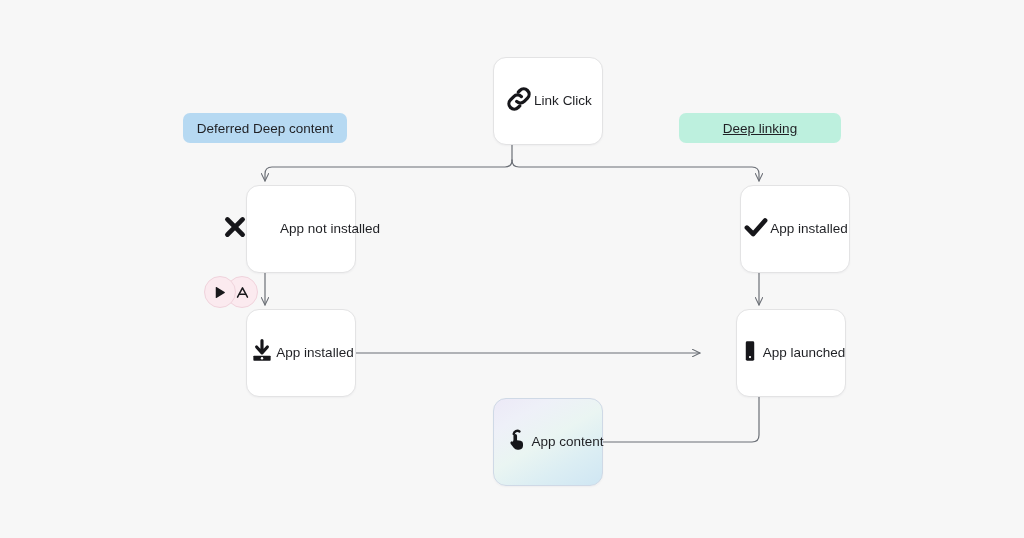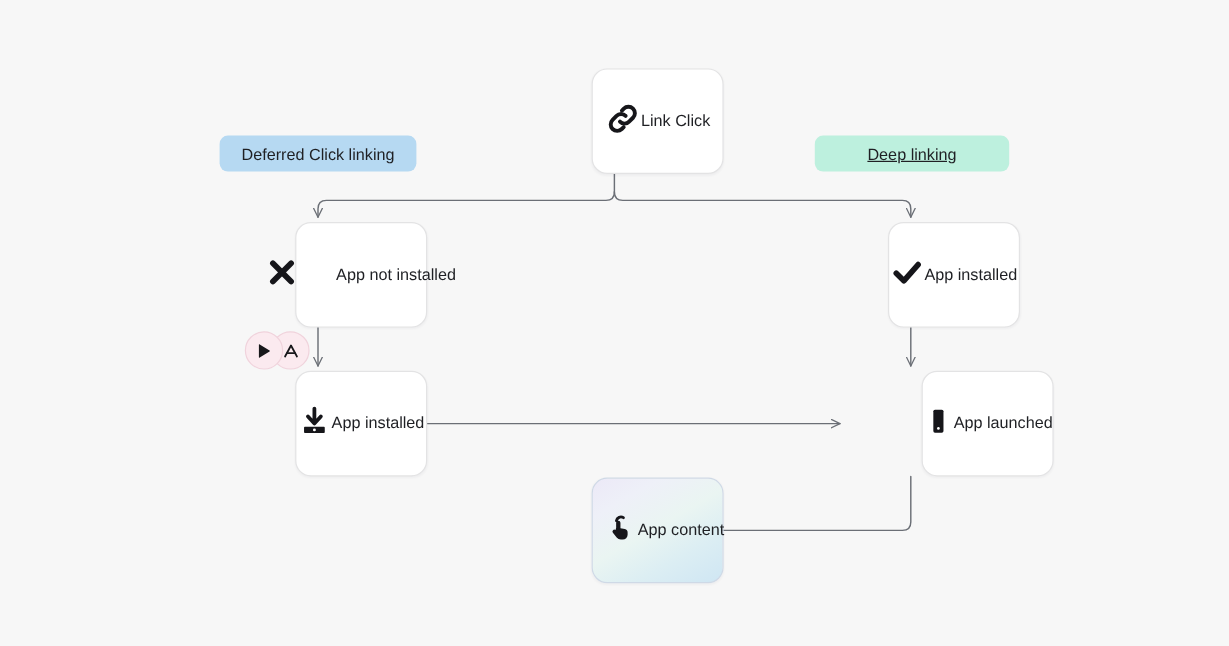--- a/index.html
+++ b/index.html
@@ -55,21 +55,21 @@
     line-height: 16px;
     color: #1f2024;
     text-align: center;
     white-space: nowrap;
   }
 
   #node-link-click   { left: 457px; top: 57px;  width: 110px; height: 88px; }
   #node-not-installed{ left: 210px; top: 185px; width: 110px; height: 88px; gap: 32px; }
   #node-installed-l  { left: 210px; top: 309px; width: 110px; height: 88px; }
   #node-installed-r  { left: 704px; top: 185px; width: 110px; height: 88px; }
-  #node-launched     { left: 732px; top: 309px; width: 110px; height: 88px; }
+  #node-launched     { left: 700px; top: 309px; width: 110px; height: 88px; }
 
   #node-app-content {
     left: 457px;
     top: 398px;
     width: 110px;
     height: 88px;
     border: 1px solid #cfd9e6;
     background:
       linear-gradient(150deg,
         #ece9f7 0%,
@@ -157,21 +157,21 @@
 
       <path d="M 320 353 L 700 353" marker-end="url(#arrow)"></path>
 
       <path d="M 759 273 L 759 305" marker-end="url(#arrow)"></path>
 
       <path d="M 759 397 L 759 435 Q 759 442 752 442 L 571 442" marker-end="url(#arrow)"></path>
     </g>
   </svg>
 
   <div class="badge" id="badge-deferred">
-    <span>Deferred Click linking</span>
+    <span>Deferred Deep content</span>
   </div>
 
   <div class="badge" id="badge-deep">
     <span>Deep linking</span>
   </div>
 
   <div class="node" id="node-link-click">
     <span class="glyph">
       <svg width="30" height="30" viewBox="0 0 24 24" fill="none" stroke="#16161a" stroke-width="2.6" stroke-linecap="round">
         <path d="M10.1 13.9a4.2 4.2 0 0 0 6.1 0l2.6-2.6a4.3 4.3 0 0 0-6.1-6.1l-1.3 1.3"></path>

